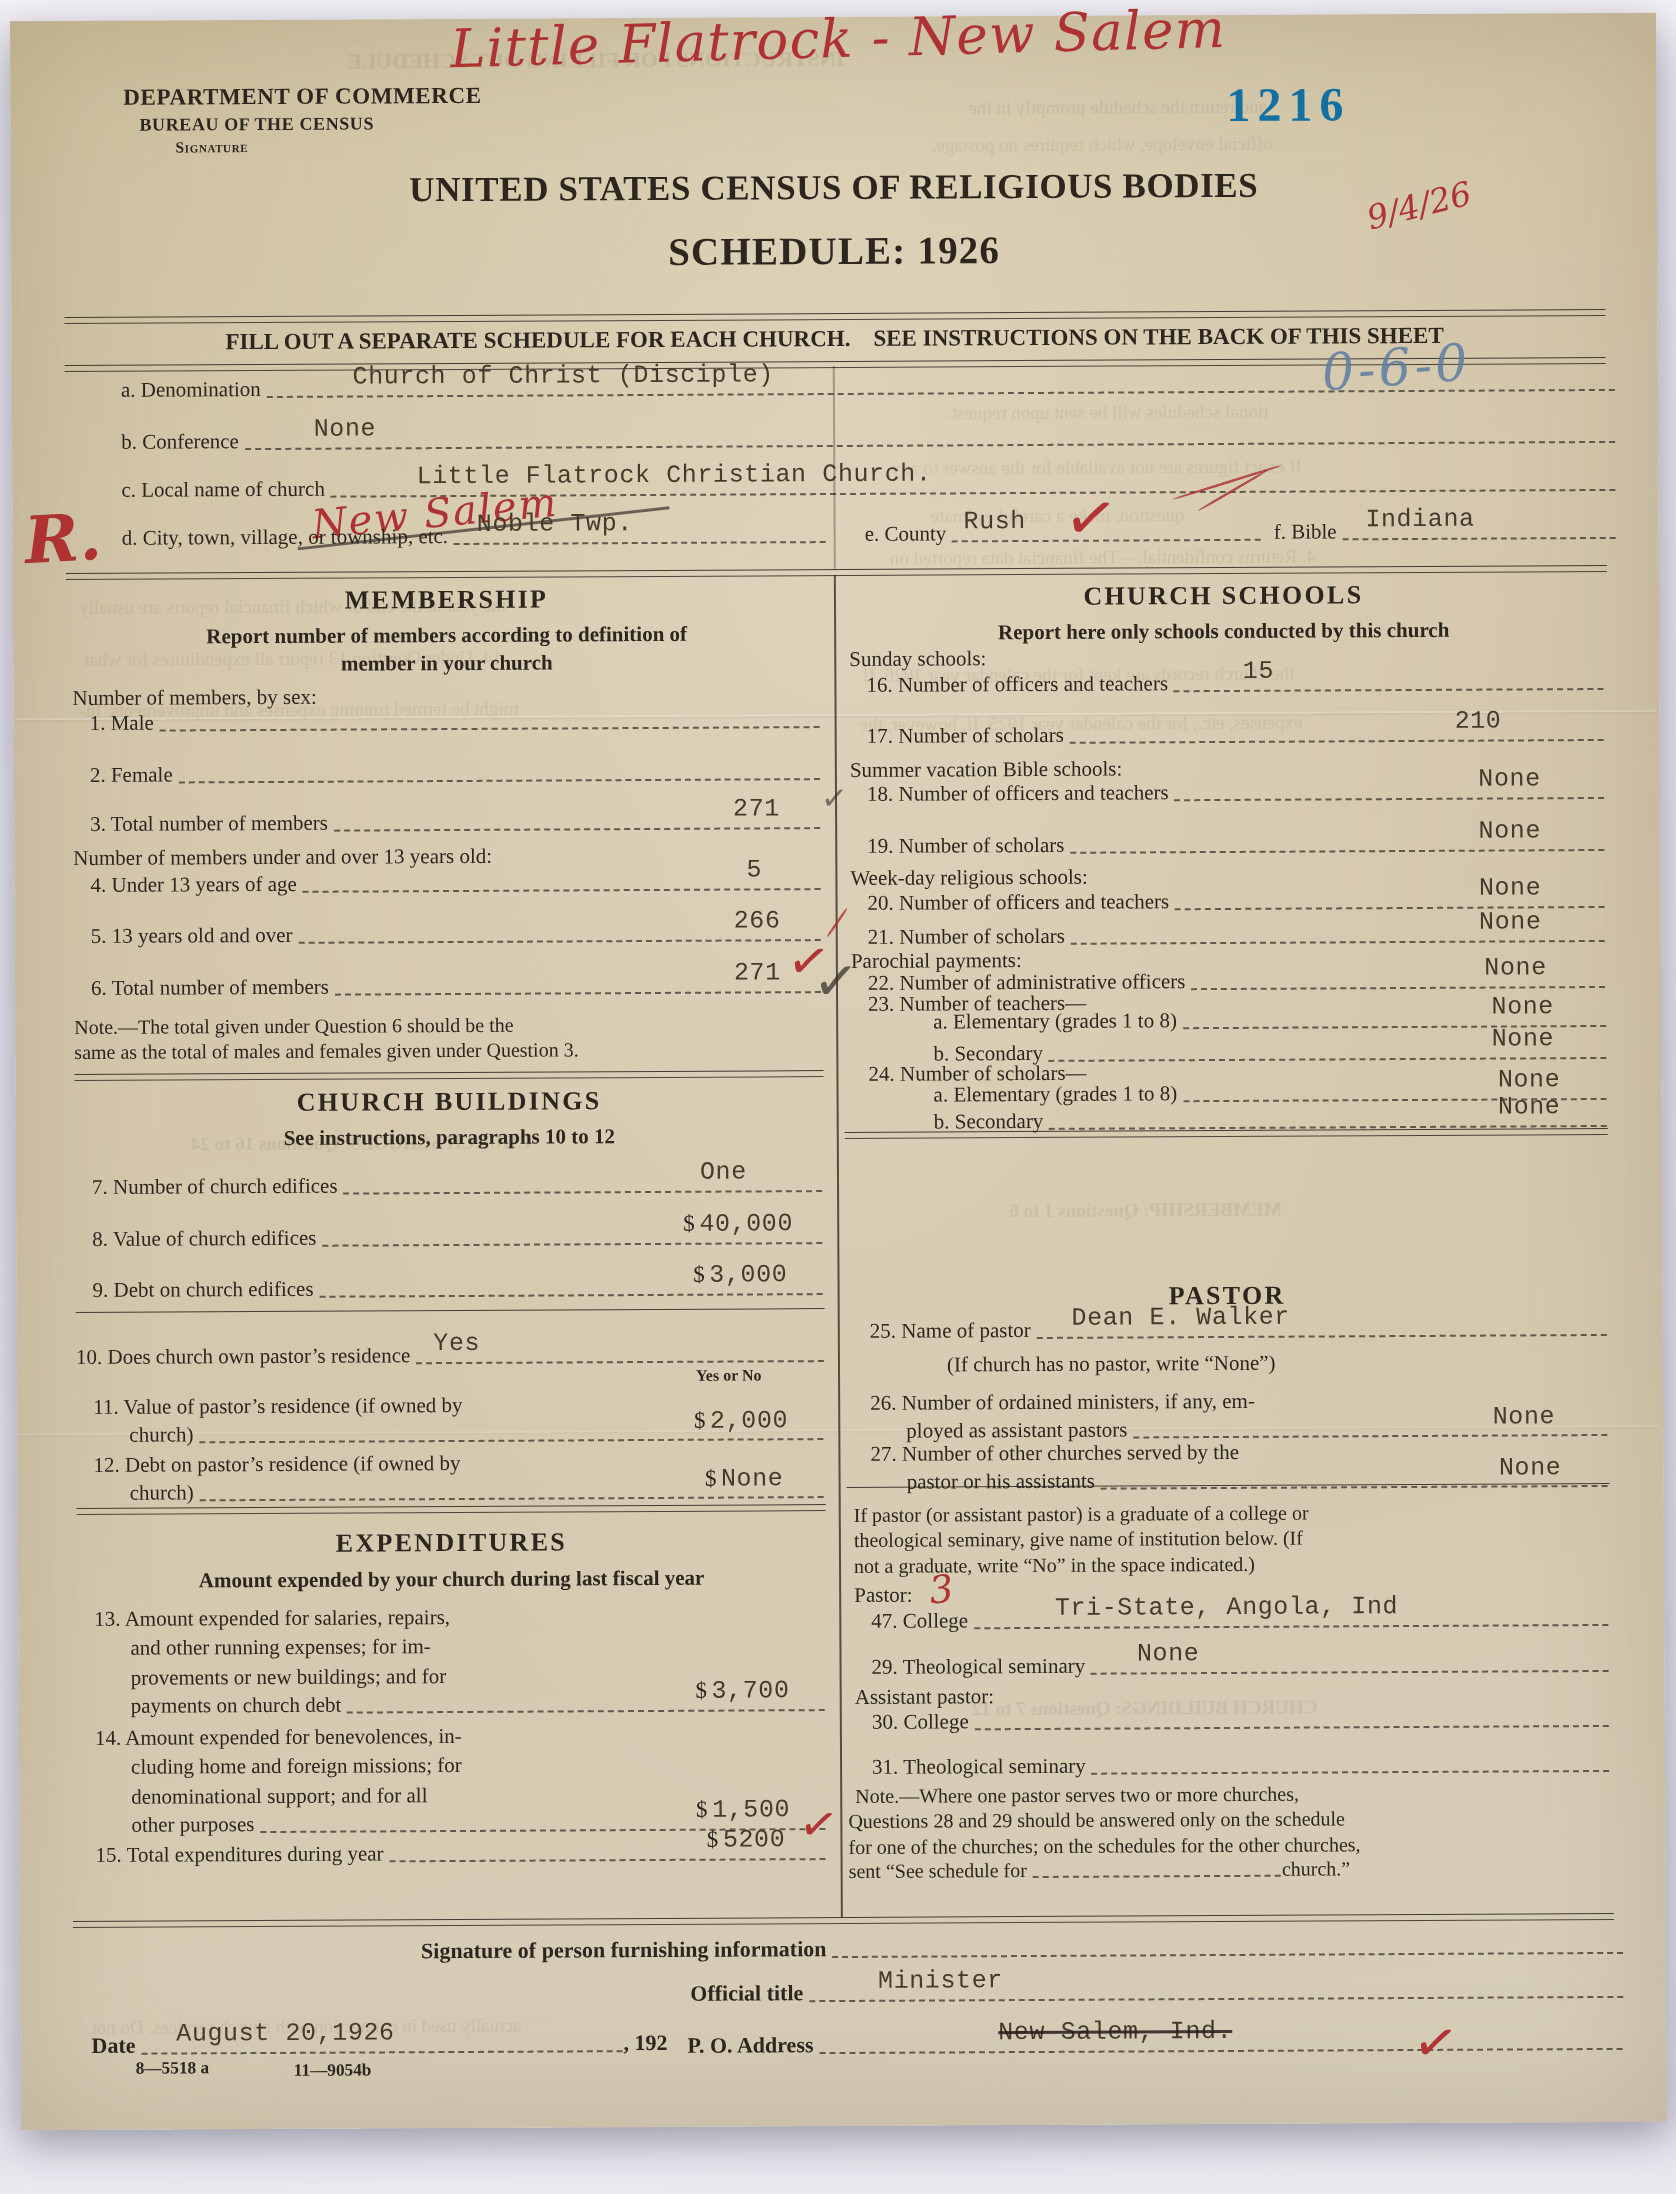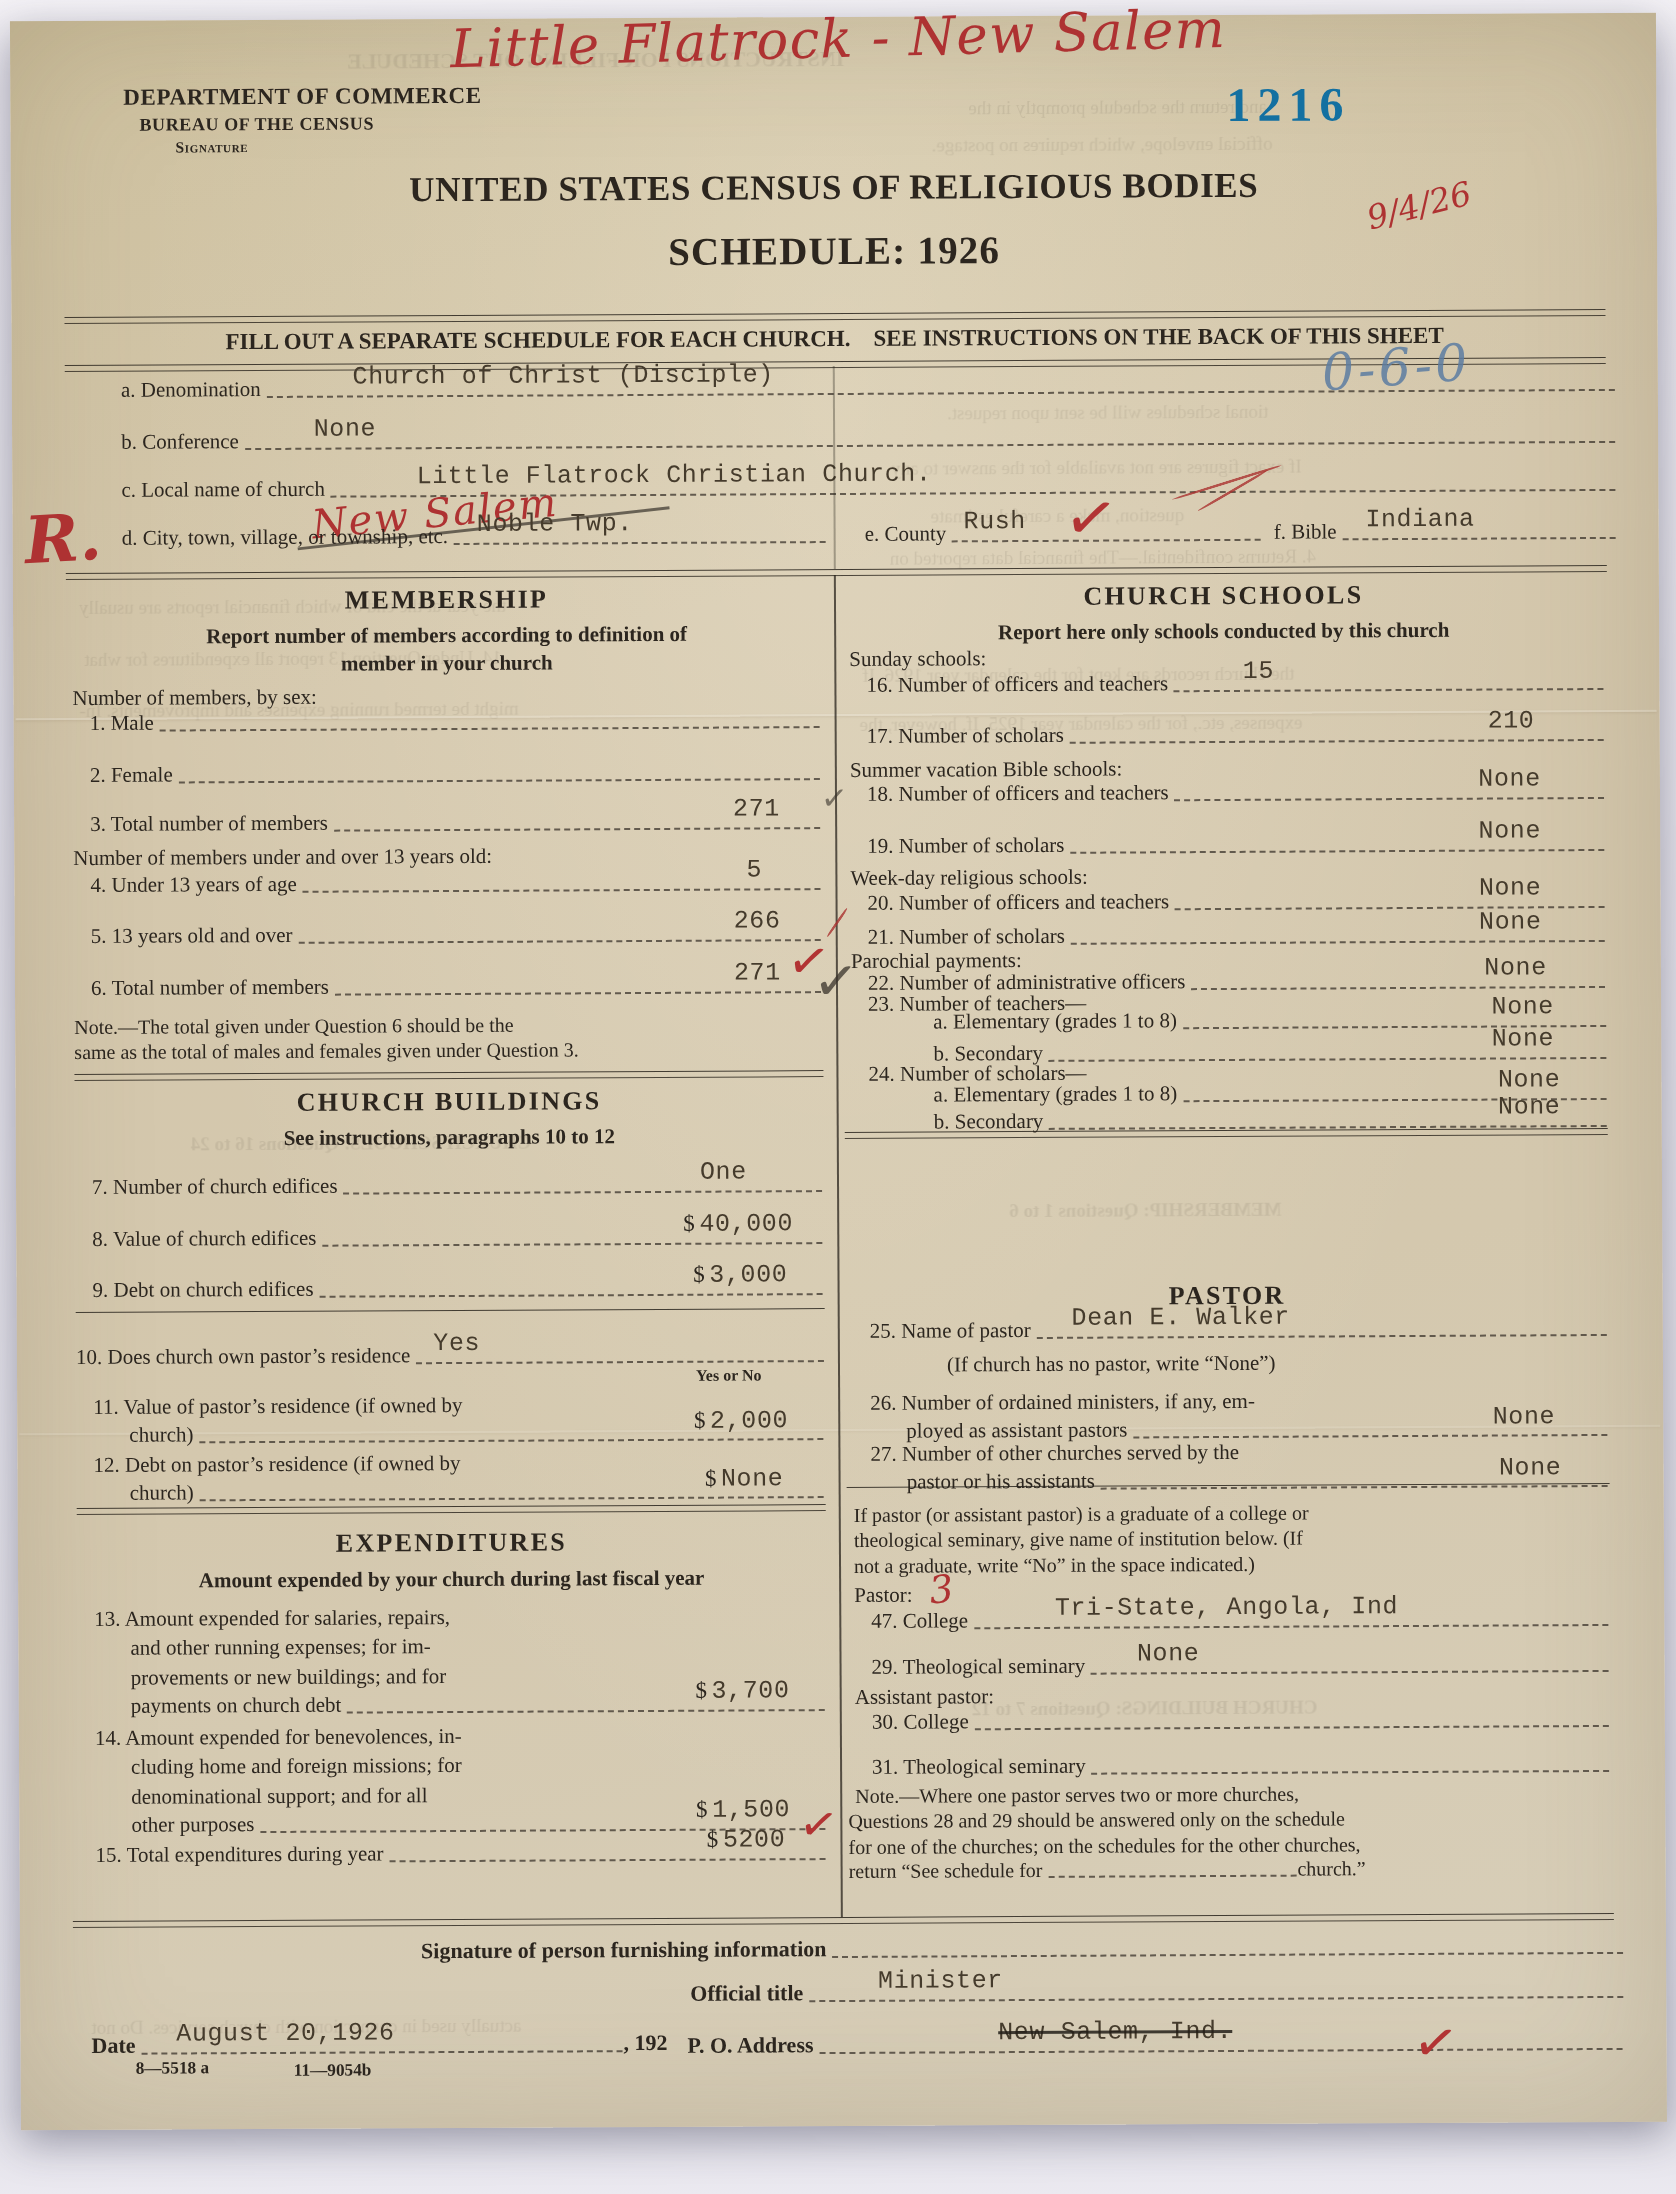--- a/index.html
+++ b/index.html
@@ -277,21 +277,21 @@
 
   <div class="abs q ser" style="left:868px;top:672px;width:738px;">
     <span class="lbl">16. Number of officers and teachers</span>
     <span class="dots">
       <span class="val tv" style="left:69px;">15</span>
     </span>
   </div>
   <div class="abs q ser" style="left:868px;top:723px;width:738px;">
     <span class="lbl">17. Number of scholars</span>
     <span class="dots">
-      <span class="val tv" style="right:69px;">210</span>
+      <span class="val tv" style="right:102px;">210</span>
     </span>
   </div>
   <div class="abs ser grp" style="left:851px;top:758px;">Summer vacation Bible schools:</div>
   <div class="abs q ser" style="left:868px;top:781px;width:738px;">
     <span class="lbl">18. Number of officers and teachers</span>
     <span class="dots">
       <span class="val tv" style="right:63px;">None</span>
     </span>
   </div>
   <div class="chkdark" style="left:822px;top:779px;font-size:32px;opacity:.6;">✓</div>
@@ -407,21 +407,21 @@
   </div>
   <div class="abs q ser" style="left:868px;top:1754px;width:738px;">
     <span class="lbl">31. Theological seminary</span>
     <span class="dots"></span>
   </div>
 
   <div class="abs ser note" style="left:851px;top:1783px;width:756px;">Note.—Where one pastor serves two or more churches,</div>
   <div class="abs ser note" style="left:844px;top:1808px;width:763px;">Questions 28 and 29 should be answered only on the schedule</div>
   <div class="abs ser note" style="left:844px;top:1834px;width:763px;">for one of the churches; on the schedules for the other churches,</div>
   <div class="abs q ser" style="left:844px;top:1859px;width:720px;">
-    <span class="lbl" style="font-size:20px;">return “See schedule for</span>
+    <span class="lbl" style="font-size:20px;">sent “See schedule for</span>
     <span class="dots" style="max-width:248px;"></span>
     <span class="lbl" style="font-size:20px;">church.”</span>
   </div>
 
   <div class="abs q ser" style="left:416px;top:1935px;width:1203px;">
     <span class="lbl b" style="font-size:22px;">Signature of person furnishing information</span>
     <span class="dots"></span>
   </div>
   <div class="abs q ser" style="left:685px;top:1979px;width:934px;">
     <span class="lbl b" style="font-size:22px;">Official title</span>

